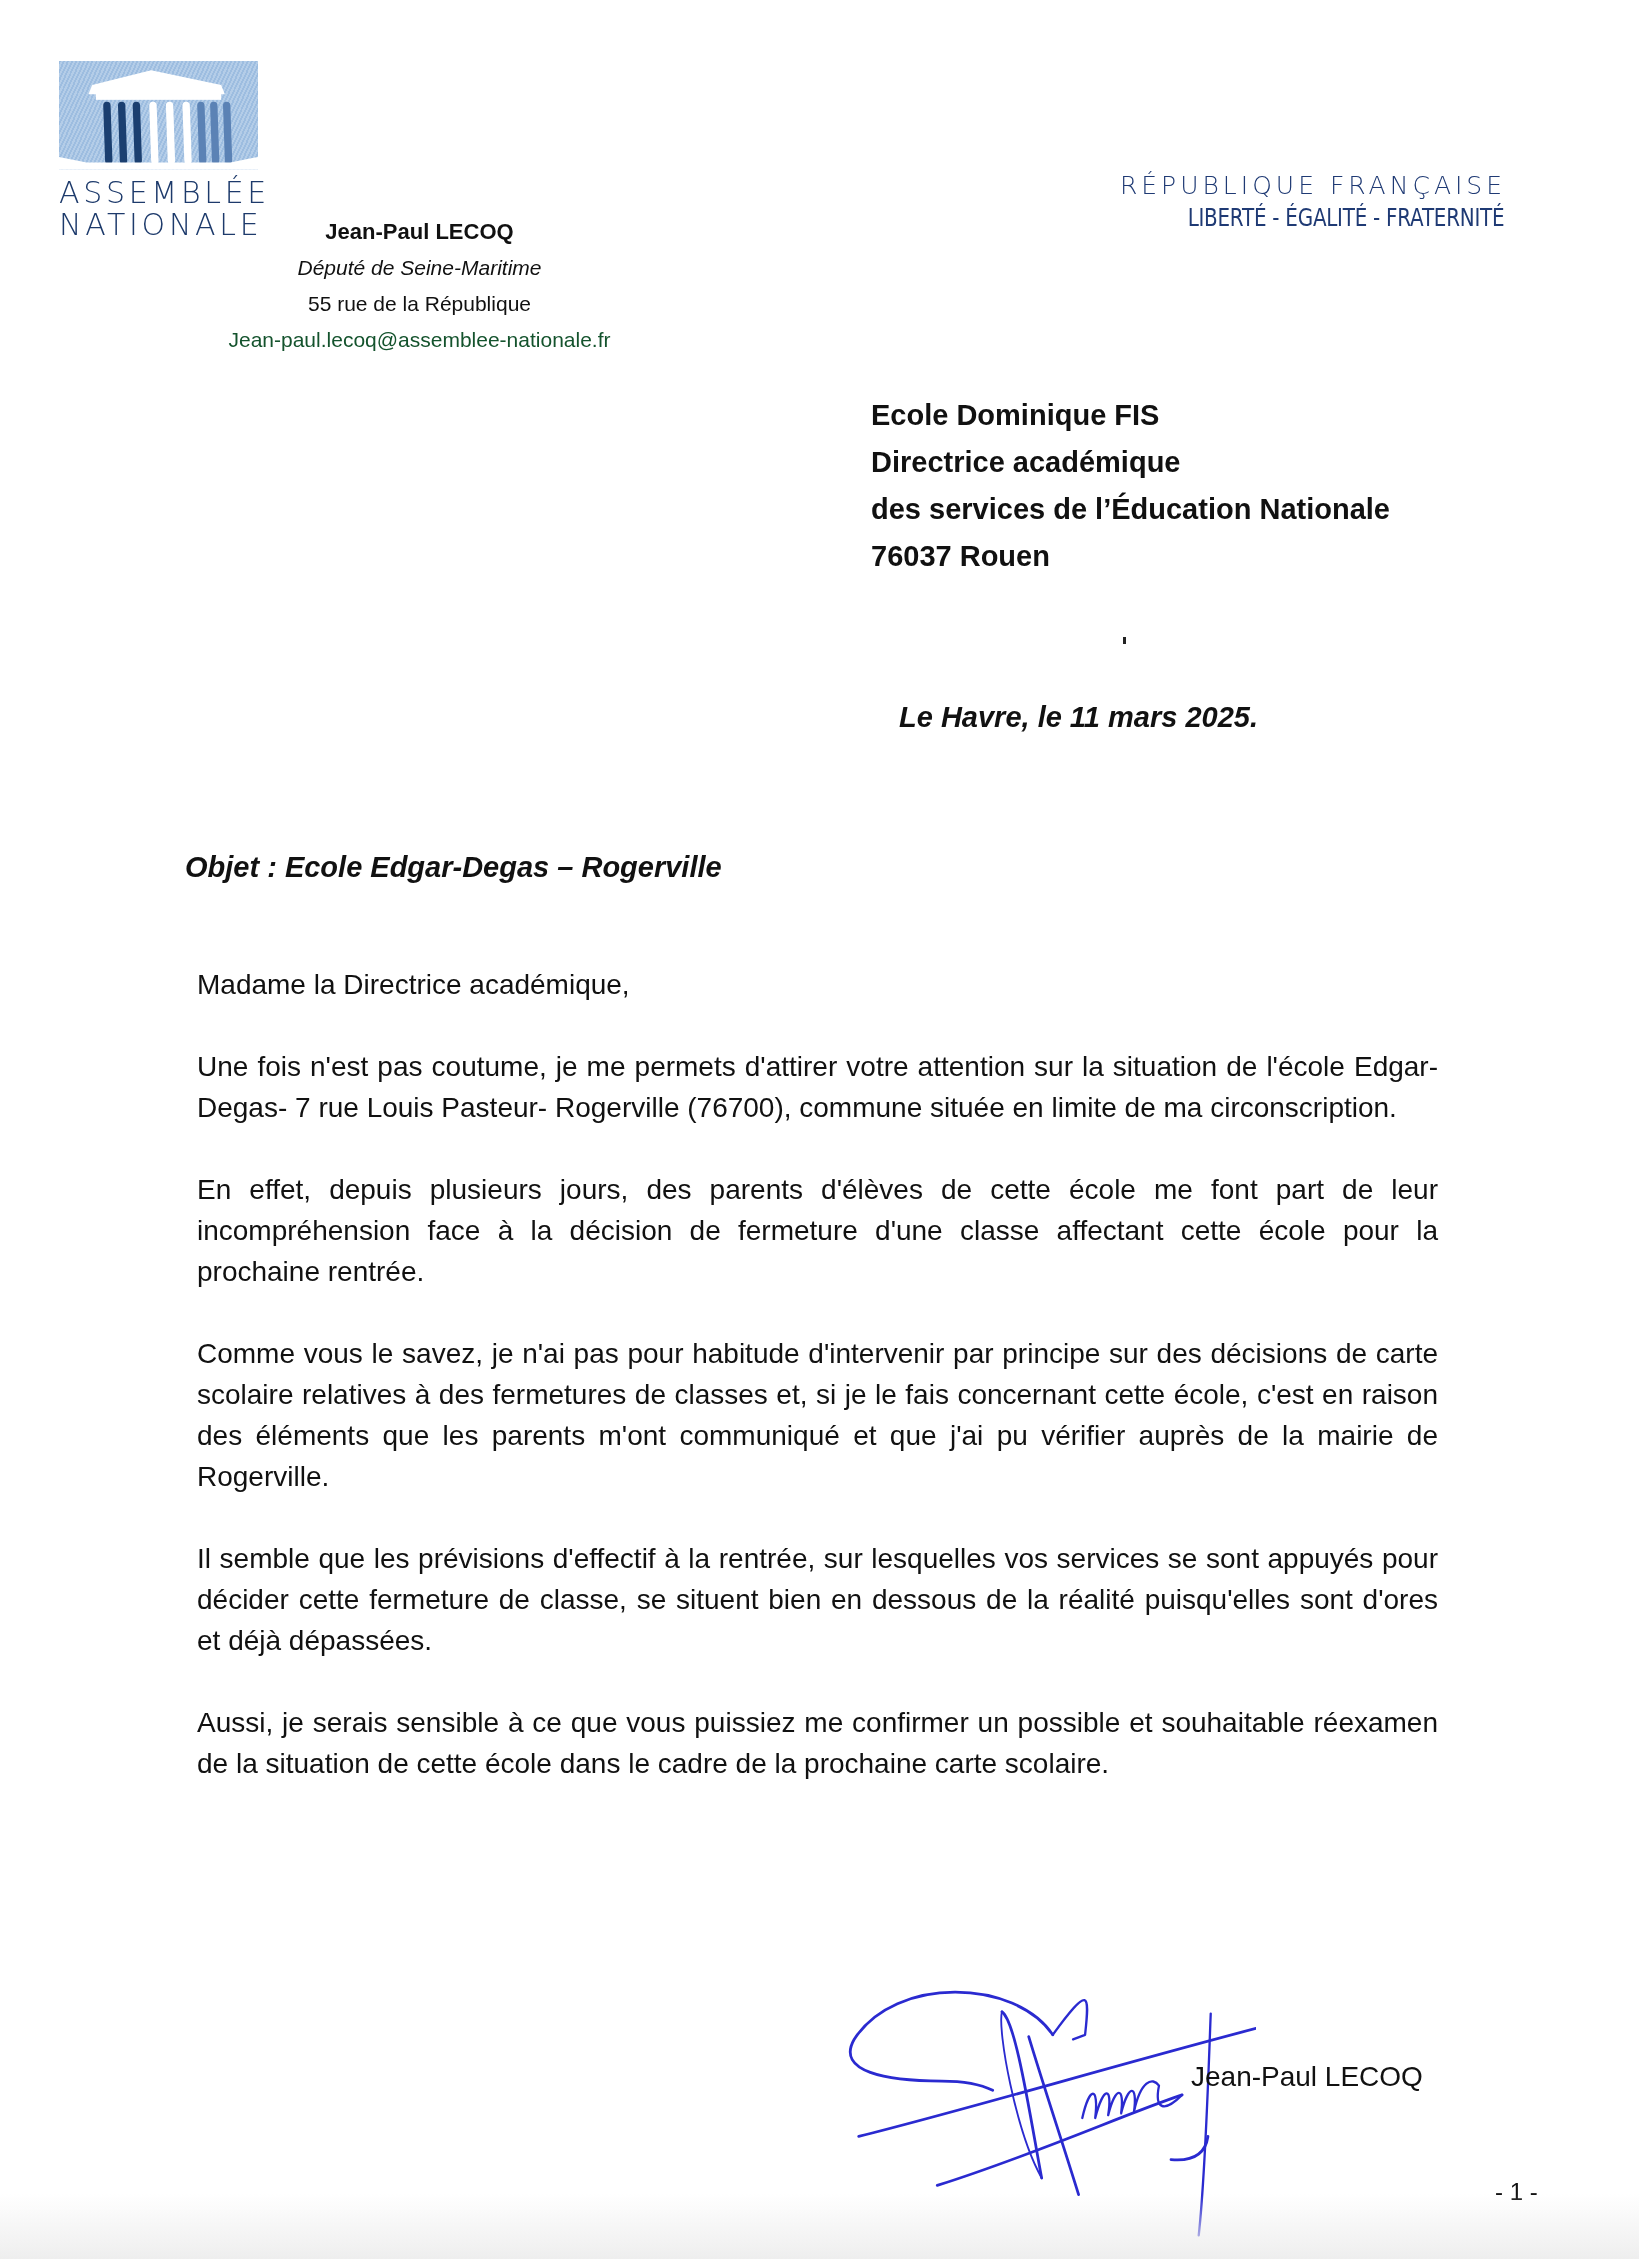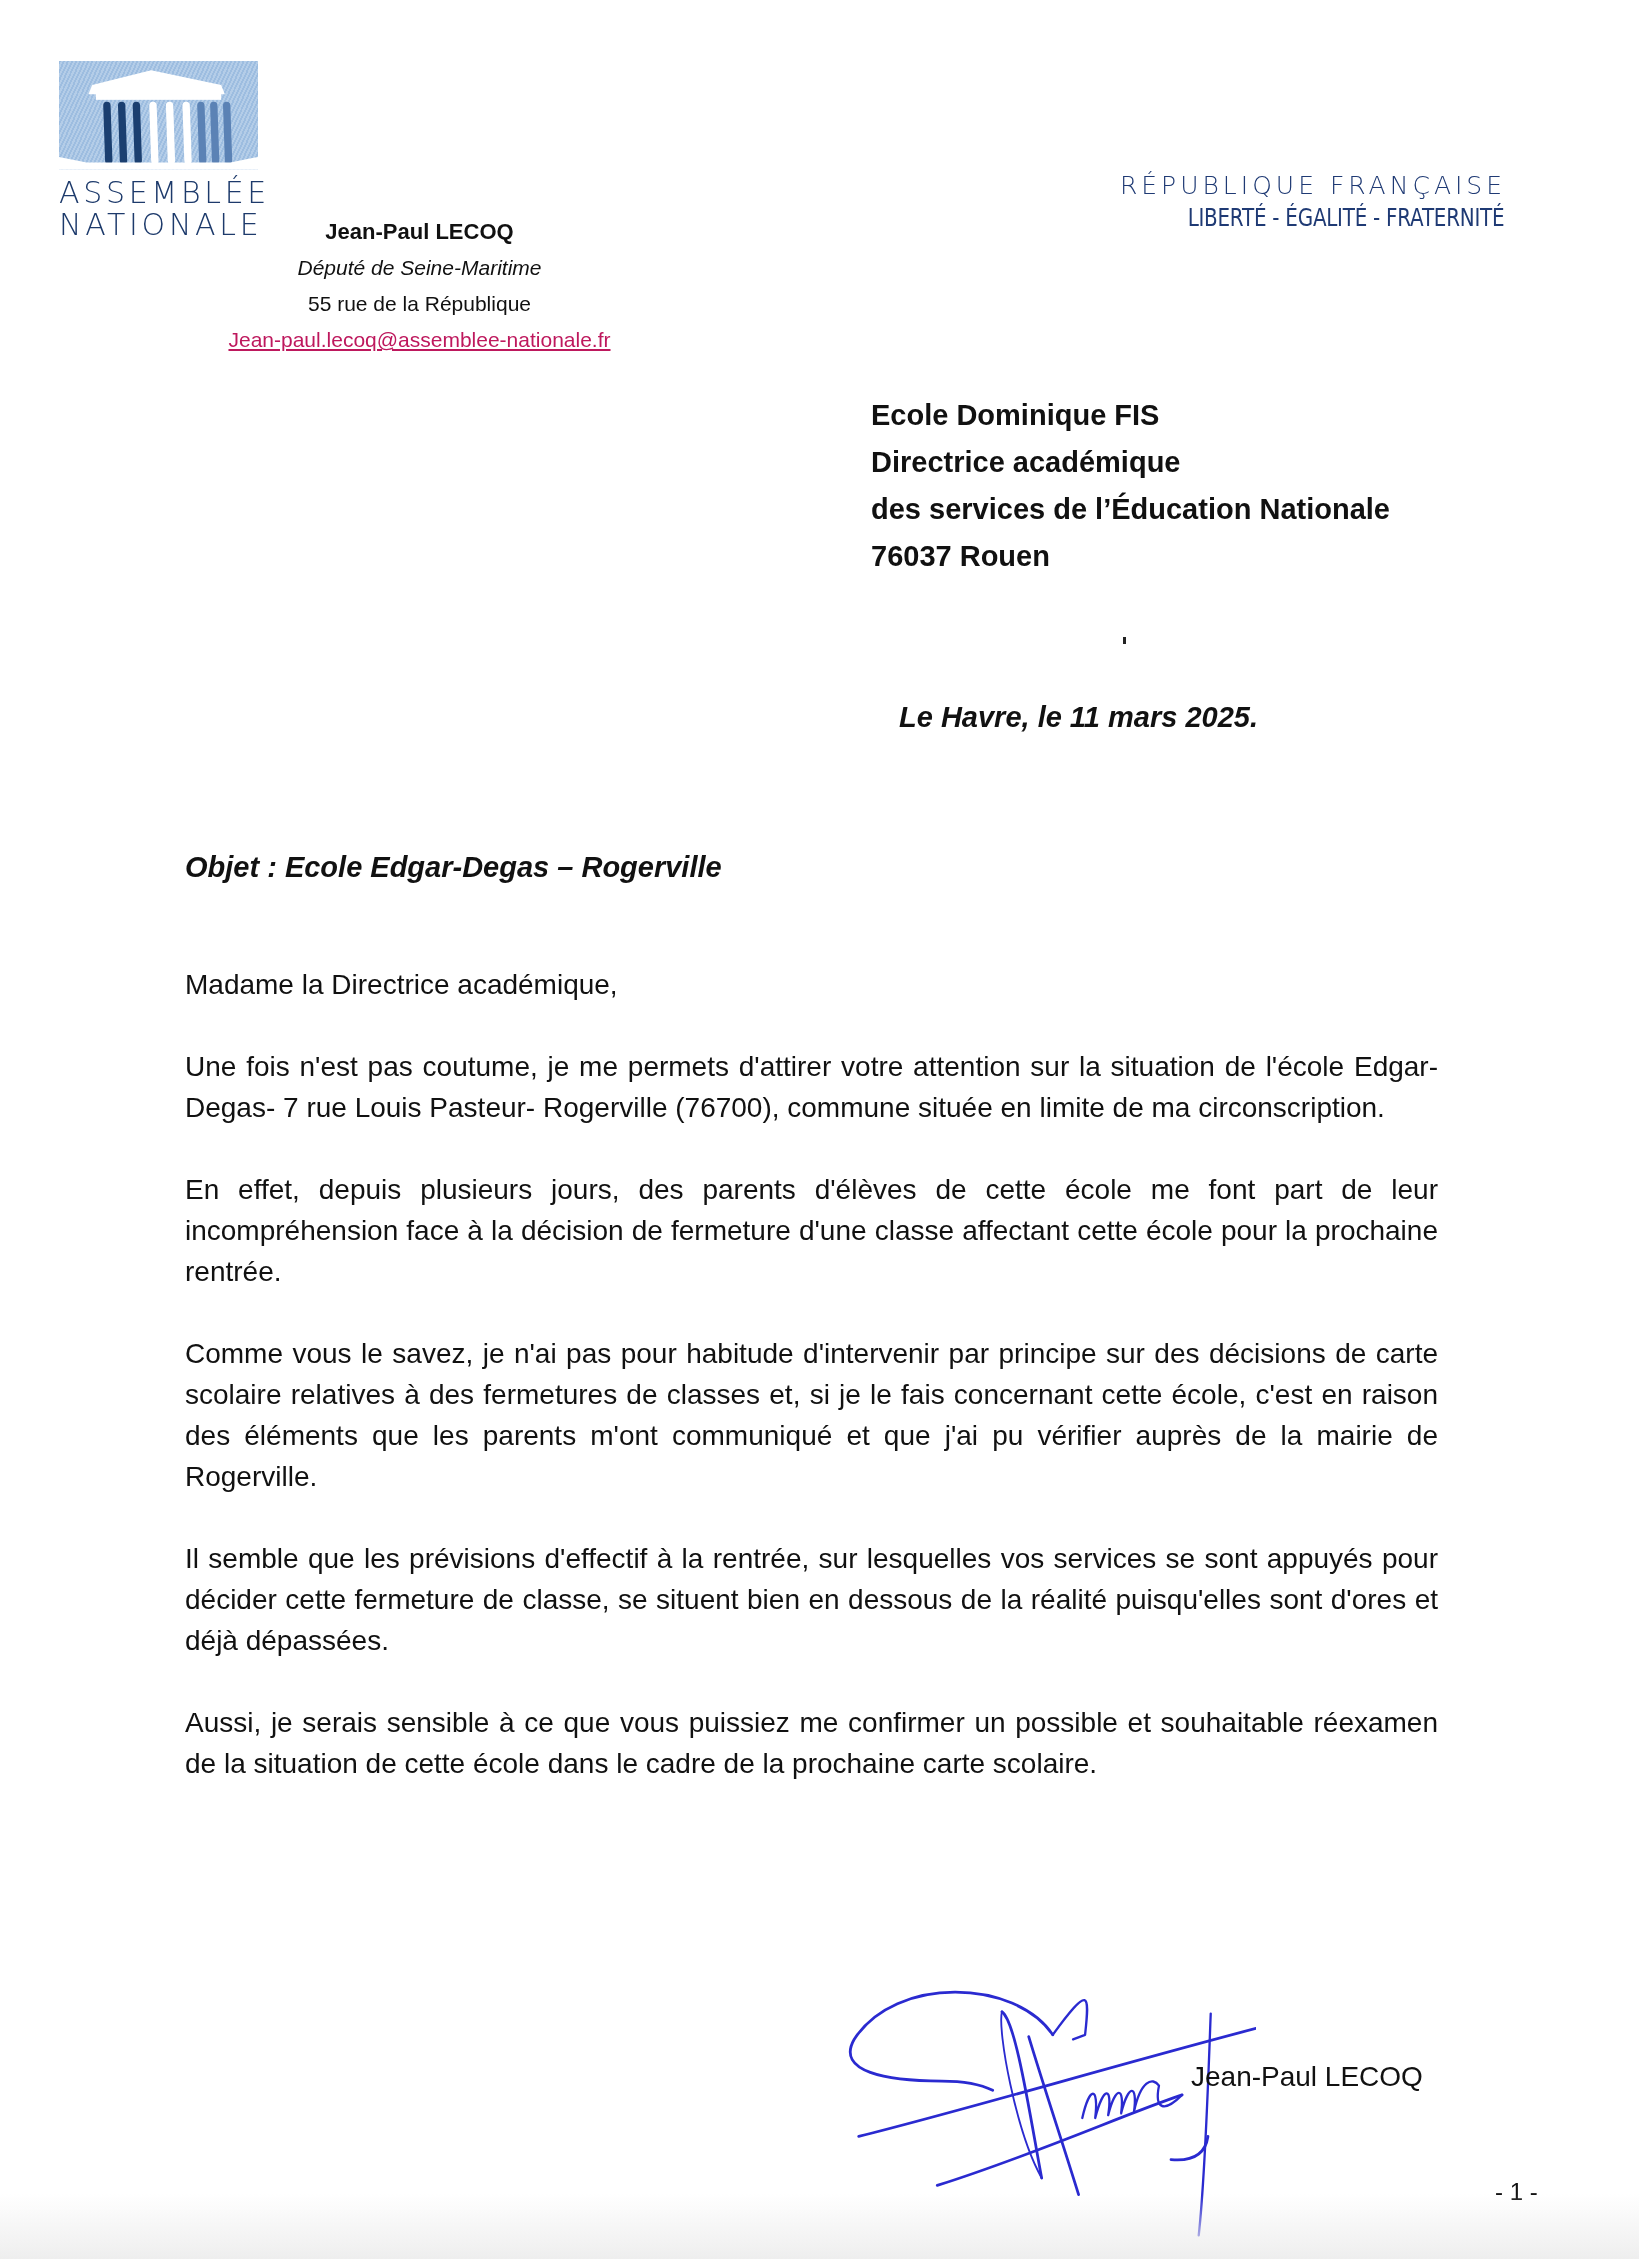--- a/index.html
+++ b/index.html
@@ -25,21 +25,21 @@
     color: #1d3a6b; font-family: "DejaVu Sans", sans-serif; font-weight: 300;
     font-size: 30px; letter-spacing: 3.7px; line-height: 32px; margin-top: 7.4px;
   }
   
   .sender {
     position: absolute; left: 212px; top: 214px; width: 415px;
     text-align: center; font-size: 21px; line-height: 36px; color: #111;
   }
   .sender .name { font-weight: bold; font-size: 22px; }
   .sender .role { font-style: italic; }
-  .sender a { color: #be185d; text-decoration: underline; }
+  .sender a { color: #14532d; }
   
   .republic {
     position: absolute; left: 1119px; top: 169px; width: 388px;
     color: #1f3a74; text-align: center; font-family: "DejaVu Sans", sans-serif;
   }
   .republic .l1 { font-size: 25px; letter-spacing: 4px; line-height: 33px; font-weight: 300; }
   .republic .l2 { font-size: 24px; letter-spacing: -0.3px; line-height: 33px; transform: scaleX(0.83); transform-origin: right; white-space: nowrap; }
   
   .recipient {
     position: absolute; left: 871px; top: 392px;
@@ -52,21 +52,21 @@
   }
   .subject {
     position: absolute; left: 185px; top: 851px;
     font-size: 29px; font-weight: bold; font-style: italic;
   }
   
   .body {
     position: absolute; left: 185px; top: 964px; width: 1253px;
     font-size: 28px; line-height: 41px; text-align: justify;
   }
-  .body p { margin: 0 0 41px 0; }
+  .body p { margin: 0 0 41px 12px; }
   .body p.last { margin-bottom: 0; }
   
   .signature { position: absolute; left: 831px; top: 1947px; width: 425px; height: 305px; }
   .sig-name { position: absolute; left: 1191px; top: 2061px; font-size: 28px; }
   .page-num { position: absolute; left: 1495px; top: 2178px; font-size: 24px; }
 </style>
 </head>
 <body>
 
 <div class="page">

